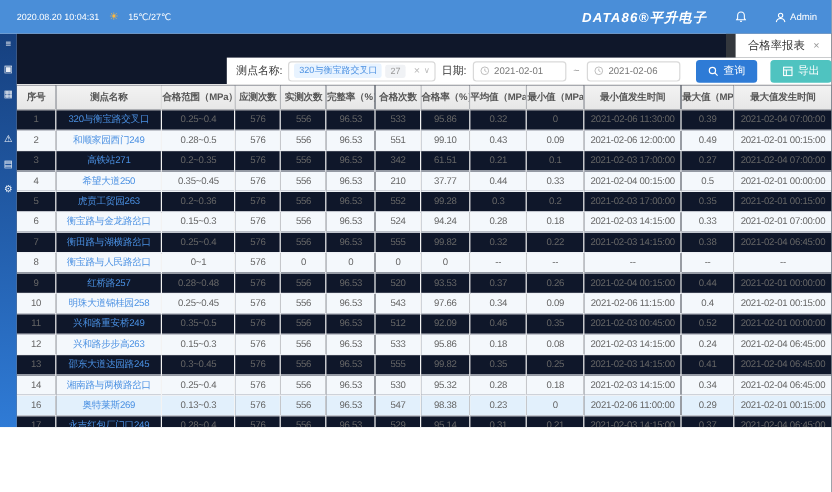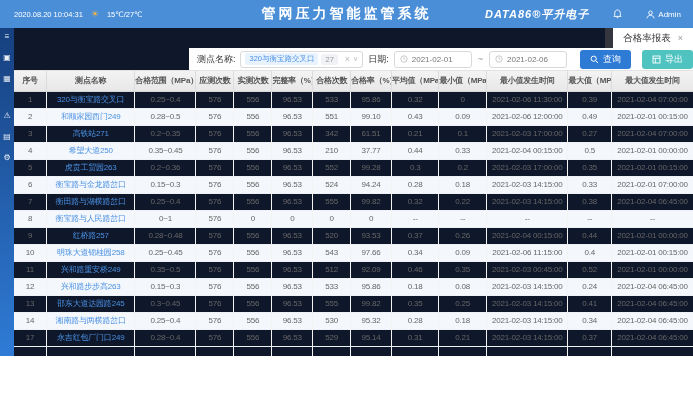--- a/index.html
+++ b/index.html
@@ -57,21 +57,20 @@
 <body>
 
 <div class="app">
 
   <header class="topbar">
     <div class="top-left">
       <span>2020.08.20 10:04:31</span>
       <span class="sun">☀</span>
       <span>15℃/27℃</span>
     </div>
-    <div class="top-title">管网压力智能监管系统</div>
     <div class="top-right">
       <span class="brand">DATA86®平升电子</span>
       <span class="ticon">
         <svg width="9" height="10" viewBox="0 0 9 10">
             <path d="M4.5 1 C2.6 1 1.7 2.4 1.7 4.2 L1.7 6.3 L0.9 7.4 L8.1 7.4 L7.3 6.3 L7.3 4.2 C7.3 2.4 6.4 1 4.5 1 Z" fill="none" stroke="#fff" stroke-width="0.9"></path>
             <path d="M3.5 8.3 a1 1 0 0 0 2 0" fill="#fff"></path>
           </svg>
       </span>
       <span class="admin">
         <span class="ticon">
@@ -390,20 +389,35 @@
                 <td>556</td>
                 <td>96.53</td>
                 <td>530</td>
                 <td>95.32</td>
                 <td>0.28</td>
                 <td>0.18</td>
                 <td>2021-02-03 14:15:00</td>
                 <td>0.34</td>
                 <td>2021-02-04 06:45:00</td>
               </tr>
+              <tr class="stripe selected">
+                <td>16</td>
+                <td class="link">奥特莱斯269</td>
+                <td>0.13~0.3</td>
+                <td>576</td>
+                <td>556</td>
+                <td>96.53</td>
+                <td>547</td>
+                <td>98.38</td>
+                <td>0.23</td>
+                <td>0</td>
+                <td>2021-02-06 11:00:00</td>
+                <td>0.29</td>
+                <td>2021-02-01 00:15:00</td>
+              </tr>
               <tr>
                 <td>17</td>
                 <td class="link">永吉红包厂门口249</td>
                 <td>0.28~0.4</td>
                 <td>576</td>
                 <td>556</td>
                 <td>96.53</td>
                 <td>529</td>
                 <td>95.14</td>
                 <td>0.31</td>

